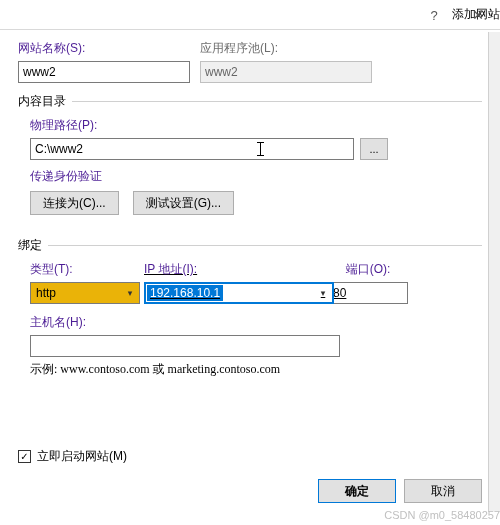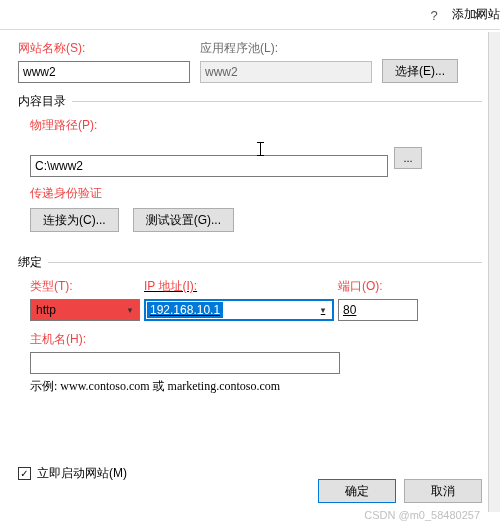--- a/index.html
+++ b/index.html
@@ -40,21 +40,21 @@
     font-size: 14px;
     color: #555;
   }
   .title-btn.help { font-size: 13px; }
   .content {
     padding: 10px 18px 0 18px;
     position: relative;
   }
   .row { display: flex; margin-bottom: 8px; }
   .col { display: flex; flex-direction: column; }
-  .label { color: #ef4444; margin-bottom: 4px; }
+  .label { color: #4c1d95; margin-bottom: 4px; }
   .label.disabled { color: #6d6d6d; }
   input[type=text], .select {
     border: 1px solid #7a7a7a;
     height: 22px;
     padding: 0 4px;
     font-family: inherit;
     font-size: 12px;
     background: #fff;
   }
   input.disabled { background: #f0f0f0; color: #666; border-color: #c0c0c0; }
@@ -100,21 +100,21 @@
     display: inline-flex;
     align-items: center;
     justify-content: center;
     font-size: 11px;
   }
   .dropdown {
     border: 1px solid #7a7a7a;
     height: 22px;
     display: flex;
     align-items: center;
-    background: #ef4444;
+    background: #eab308;
     position: relative;
   }
   .dropdown .dd-text {
     padding-left: 5px;
     flex: 1;
   }
   .dropdown .dd-arrow {
     width: 18px;
     text-align: center;
     font-size: 9px;
@@ -165,21 +165,21 @@
     position: absolute;
     width: 7px;
     height: 1px;
     background: #000;
     left: -3px;
   }
   .cursor-I::before { top: 0; }
   .cursor-I::after { bottom: 0; }
   .watermark {
     position: absolute;
-    right: 20px;
+    right: 0;
     bottom: 4px;
     font-size: 11px;
     color: #c0c0c0;
     font-family: Arial, sans-serif;
   }
   .right-sliver {
     position: absolute;
     right: 0;
     top: 32px;
     width: 12px;
@@ -203,32 +203,29 @@
 
   <div class="row">
     <div class="col" style="width:172px;">
       <span class="label">网站名称(S):</span>
       <input type="text" value="www2" style="">
     </div>
     <div class="col" style="width:172px; margin-left:10px;">
       <span class="label disabled">应用程序池(L):</span>
       <input type="text" class="disabled" readonly="" value="www2" style="">
     </div>
-    <div class="col" style="justify-content:flex-end; margin-left:10px;">
-      <button class="btn" style="margin-top:17px;">选择(E)...</button>
-    </div>
   </div>
 
   <div class="group-header">
     <span class="gh-label">内容目录</span>
   </div>
   <div class="indented">
     <div class="label">物理路径(P):</div>
     <div style="display:flex; align-items:center; position:relative;">
-      <input type="text" style="width: 358px; margin-top: 17px;" value="C:\www2">
+      <input type="text" style="width: 324px;" value="C:\www2">
       <div class="cursor-I" style="left:230px; top:4px;"></div>
       <button class="browse-btn">...</button>
     </div>
     <div class="label" style="margin-top:8px;">传递身份验证</div>
     <div style="display:flex; gap:14px; margin-top:6px;">
       <button class="btn">连接为(C)...</button>
       <button class="btn">测试设置(G)...</button>
     </div>
   </div>
 
@@ -245,38 +242,38 @@
         </div>
       </div>
       <div class="col" style="width:190px;text-decoration:underline;">
         <span class="label">IP 地址(I):</span>
         <div class="dropdown ip">
           <span class="dd-text">192.168.10.1</span>
           <span style="flex:1;"></span>
           <span class="dd-arrow">▾</span>
         </div>
       </div>
-      <div class="col" style="width:60px;">
+      <div class="col" style="width:60px;align-items:center;">
         <span class="label">端口(O):</span>
         <input type="text" style="width: 80px; text-decoration: underline;" value="80">
       </div>
     </div>
 
     <div class="label" style="margin-top:10px;">主机名(H):</div>
     <input type="text" style="width: 310px;" value="">
     <div class="example">示例: www.contoso.com 或 marketing.contoso.com</div>
   </div>
 
   <div class="checkbox-row" style="margin-top:70px;">
     <span class="chk">✓</span>
     <span>立即启动网站(M)</span>
   </div>
 
 </div>
 
 <div class="footer">
-  <button class="btn" style="border-color:#0078d7;">确定</button>
+  <button class="btn" style="border-color:#0078d7;font-weight:bold;">确定</button>
   <button class="btn">取消</button>
 </div>
 
 <div class="right-sliver"></div>
 
 <div class="watermark">CSDN @m0_58480257</div>
 
 </body></html>

